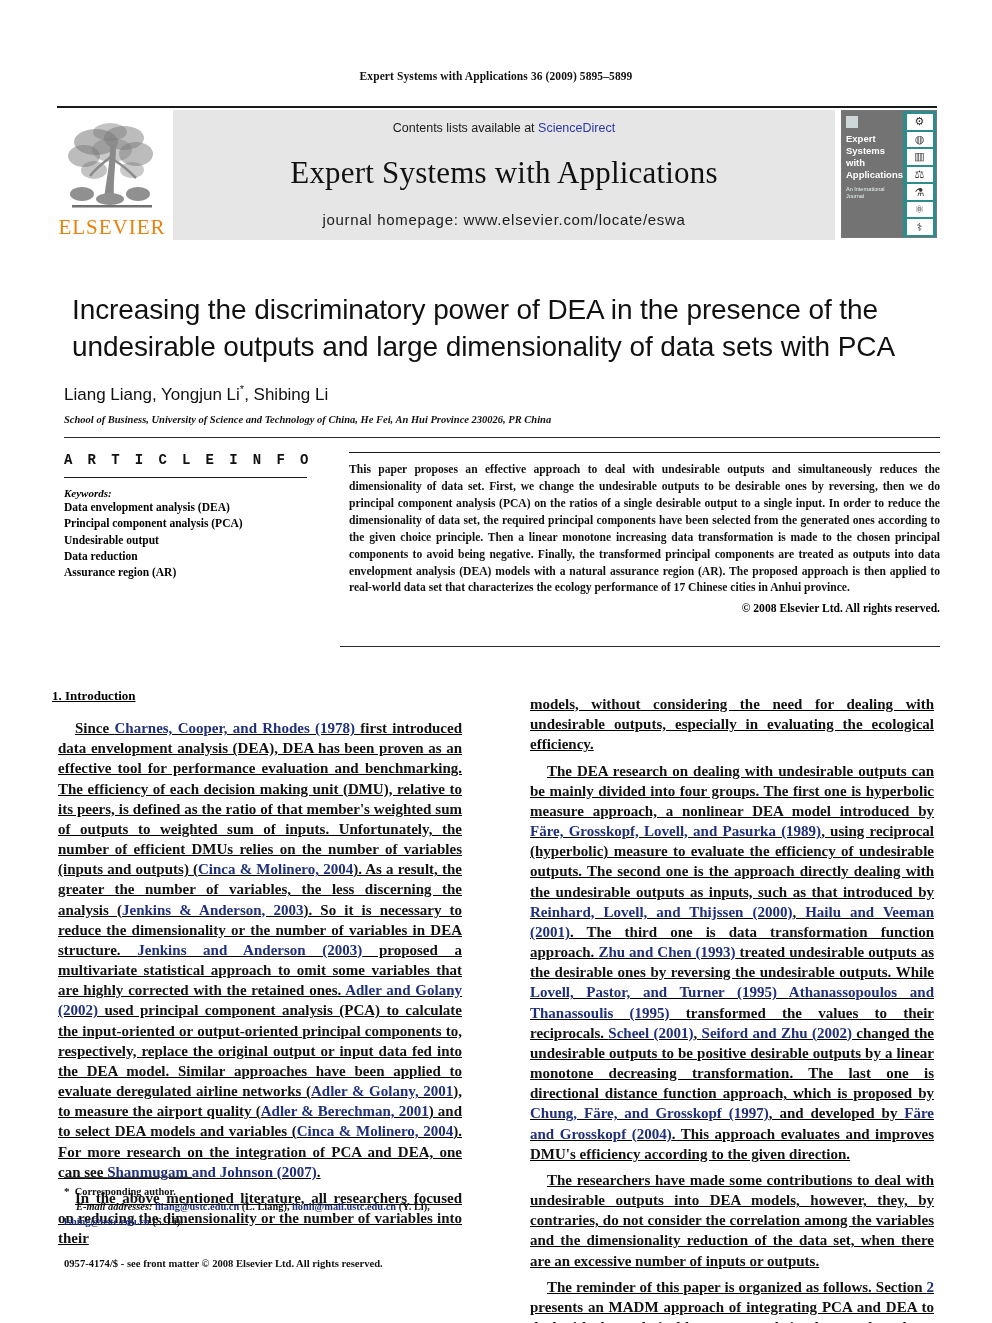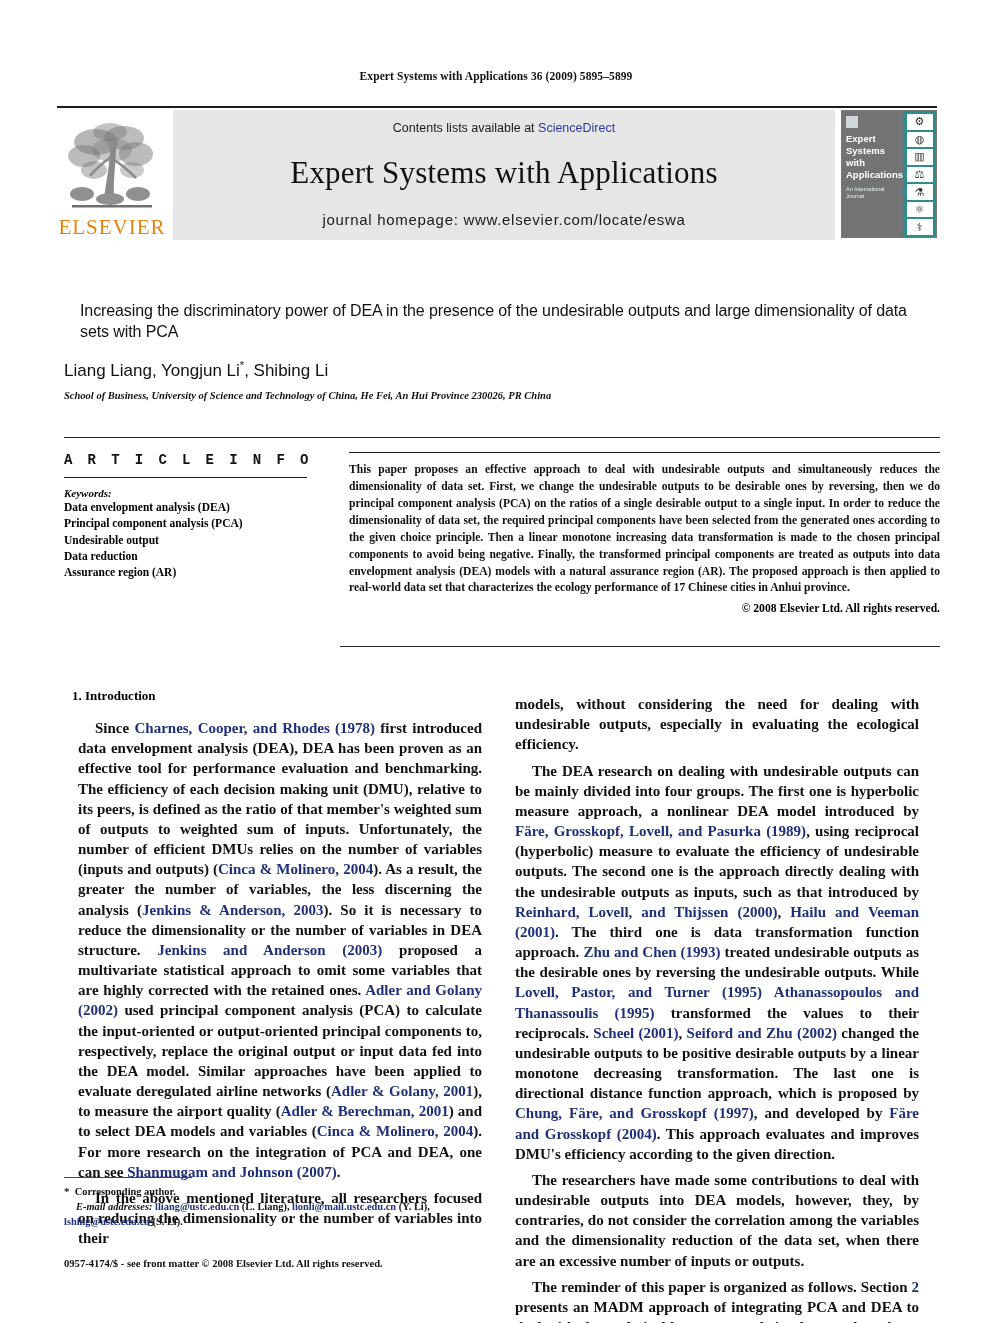--- a/index.html
+++ b/index.html
@@ -157,25 +157,25 @@
 
   
   .title-block {
     position: absolute;
     top: 284px;
     left: 64px;
     width: 875px;
   }
   .art-title {
     font-family: "Liberation Sans", sans-serif;
-    font-size: 16px;
+    font-size: 28px;
     font-weight: normal;
     line-height: 1.32;
     color: #111;
-    margin: 16px;
+    margin: 8px;
     letter-spacing: -.1px;
   }
   .authors {
     font-family: "Liberation Sans", sans-serif;
     font-size: 17px;
     color: #111;
     margin-top: 17px;
   }
   .aff {
     font-family: "Liberation Serif", serif;
@@ -242,25 +242,26 @@
     top: 646px;
     left: 340px;
     width: 600px;
     border-top: 1px solid #2b2b2b;
   }
 
   
   .body-cols {
     position: absolute;
     top: 688px;
-    left: 72px;
+    left: 52px;
     width: 876px;
     height: 560px;
     display: flex;
-    gap: 21px;
+    gap: 56px;
+    text-decoration: underline;
   }
   .bcol { width: 416px; flex: 0 0 416px; position: relative; }
   h2.sec-title {
     font-family: "Liberation Serif", serif;
     font-size: 13px;
     font-weight: bold;
     margin: 0 0 14px 0;
   }
   p.body-p {
     font-family: "Liberation Serif", serif;

